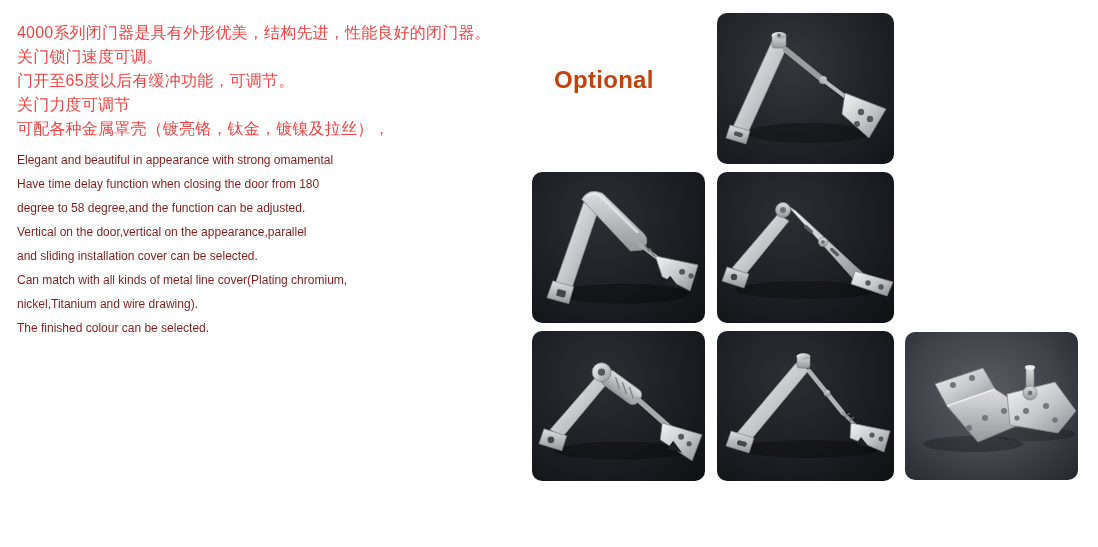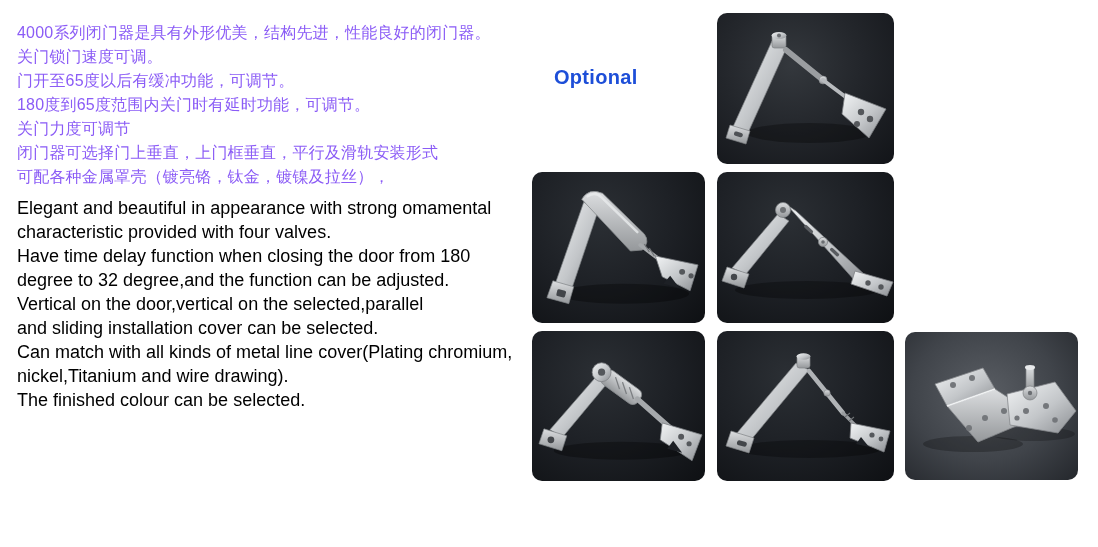--- a/index.html
+++ b/index.html
@@ -8,31 +8,31 @@
     position:relative;
     background:#ffffff;
     font-family:"Liberation Sans","DejaVu Sans",sans-serif;
     color:#2f2f2f;
     overflow:hidden;
   }
   .text-col {
     position:absolute; left:17px; top:21px; width:480px;
   }
   .zh-line {
-    font-size:16px; line-height:24px; color:#8b5cf6;
+    font-size:16px; line-height:24px; color:#ef4444;
     letter-spacing:0.2px; white-space:nowrap;
   }
   .en-block { margin-top:7px; }
   .en-line {
-    font-size:18px; line-height:24px; color:#000000;
+    font-size:12px; line-height:24px; color:#7f1d1d;
     white-space:nowrap;
   }
   .optional-label {
     position:absolute; left:554px; top:66px;
-    font-size:20px; font-weight:bold; color:#1d4ed8;
+    font-size:24px; font-weight:bold; color:#c2410c;
     letter-spacing:0.3px;
   }
   .tile {
     position:absolute; border-radius:10px; overflow:hidden;
   }
   .tile svg { display:block; width:100%; height:100%; }
   .tile-dark  { background:radial-gradient(ellipse at 42% 34%, #34383d 0%, #23262b 48%, #121418 100%); }
   .tile-dark2 { background:radial-gradient(ellipse at 40% 30%, #2b2f34 0%, #1d2025 50%, #0e1013 100%); }
   .tile-gray  { background:radial-gradient(ellipse at 46% 42%, #5a5e64 0%, #40444a 55%, #24272c 100%); }
   #tile-1 { left:717px; top:13px;  width:177px; height:151px; }
@@ -58,31 +58,28 @@
         <stop offset="1" stop-color="#95989b"></stop>
     </linearGradient>
   </defs>
 </svg>
 
 <div class="text-col">
   <div>
     <div class="zh-line">4000系列闭门器是具有外形优美，结构先进，性能良好的闭门器。</div>
     <div class="zh-line">关门锁门速度可调。</div>
     <div class="zh-line">门开至65度以后有缓冲功能，可调节。</div>
-    <div class="zh-line">180度到65度范围内关门时有延时功能，可调节。</div>
     <div class="zh-line">关门力度可调节</div>
-    <div class="zh-line">闭门器可选择门上垂直，上门框垂直，平行及滑轨安装形式</div>
     <div class="zh-line">可配各种金属罩壳（镀亮铬，钛金，镀镍及拉丝），</div>
   </div>
   <div class="en-block">
     <div class="en-line">Elegant and beautiful in appearance with strong omamental</div>
-    <div class="en-line">characteristic provided with four valves.</div>
     <div class="en-line">Have time delay function when closing the door from 180</div>
-    <div class="en-line">degree to 32 degree,and the function can be adjusted.</div>
-    <div class="en-line">Vertical on the door,vertical on the selected,parallel</div>
+    <div class="en-line">degree to 58 degree,and the function can be adjusted.</div>
+    <div class="en-line">Vertical on the door,vertical on the appearance,parallel</div>
     <div class="en-line">and sliding installation cover can be selected.</div>
     <div class="en-line">Can match with all kinds of metal line cover(Plating chromium,</div>
     <div class="en-line">nickel,Titanium and wire drawing).</div>
     <div class="en-line">The finished colour can be selected.</div>
   </div>
 </div>
 
 <div class="optional-label">Optional</div>
 
 <div id="tile-1" class="tile tile-dark" title="Door closer arm with telescoping rod and corner bracket">

